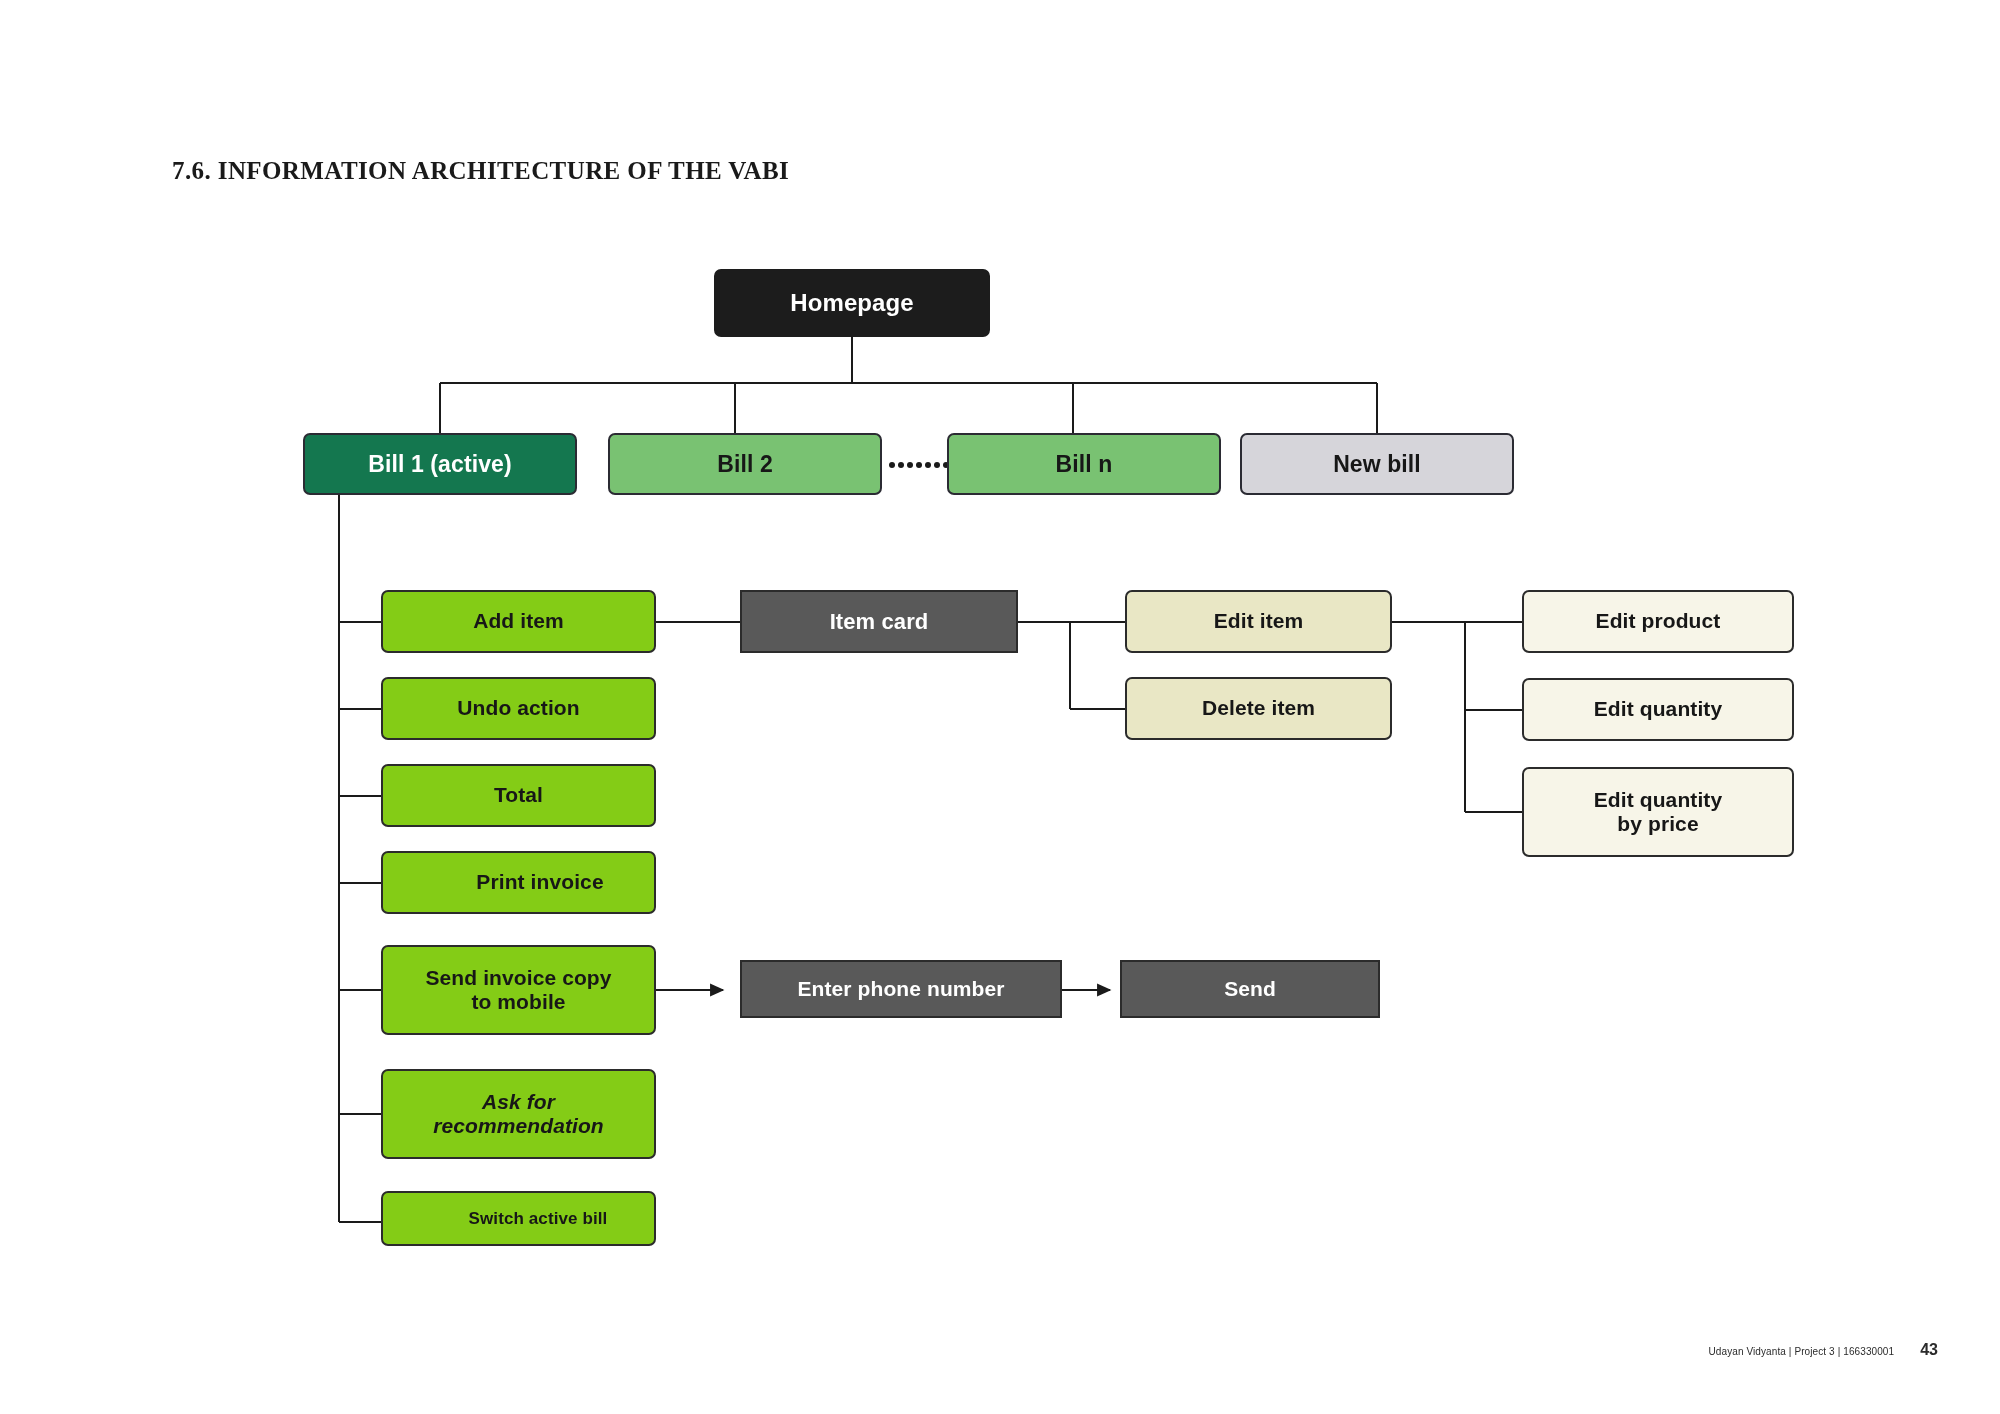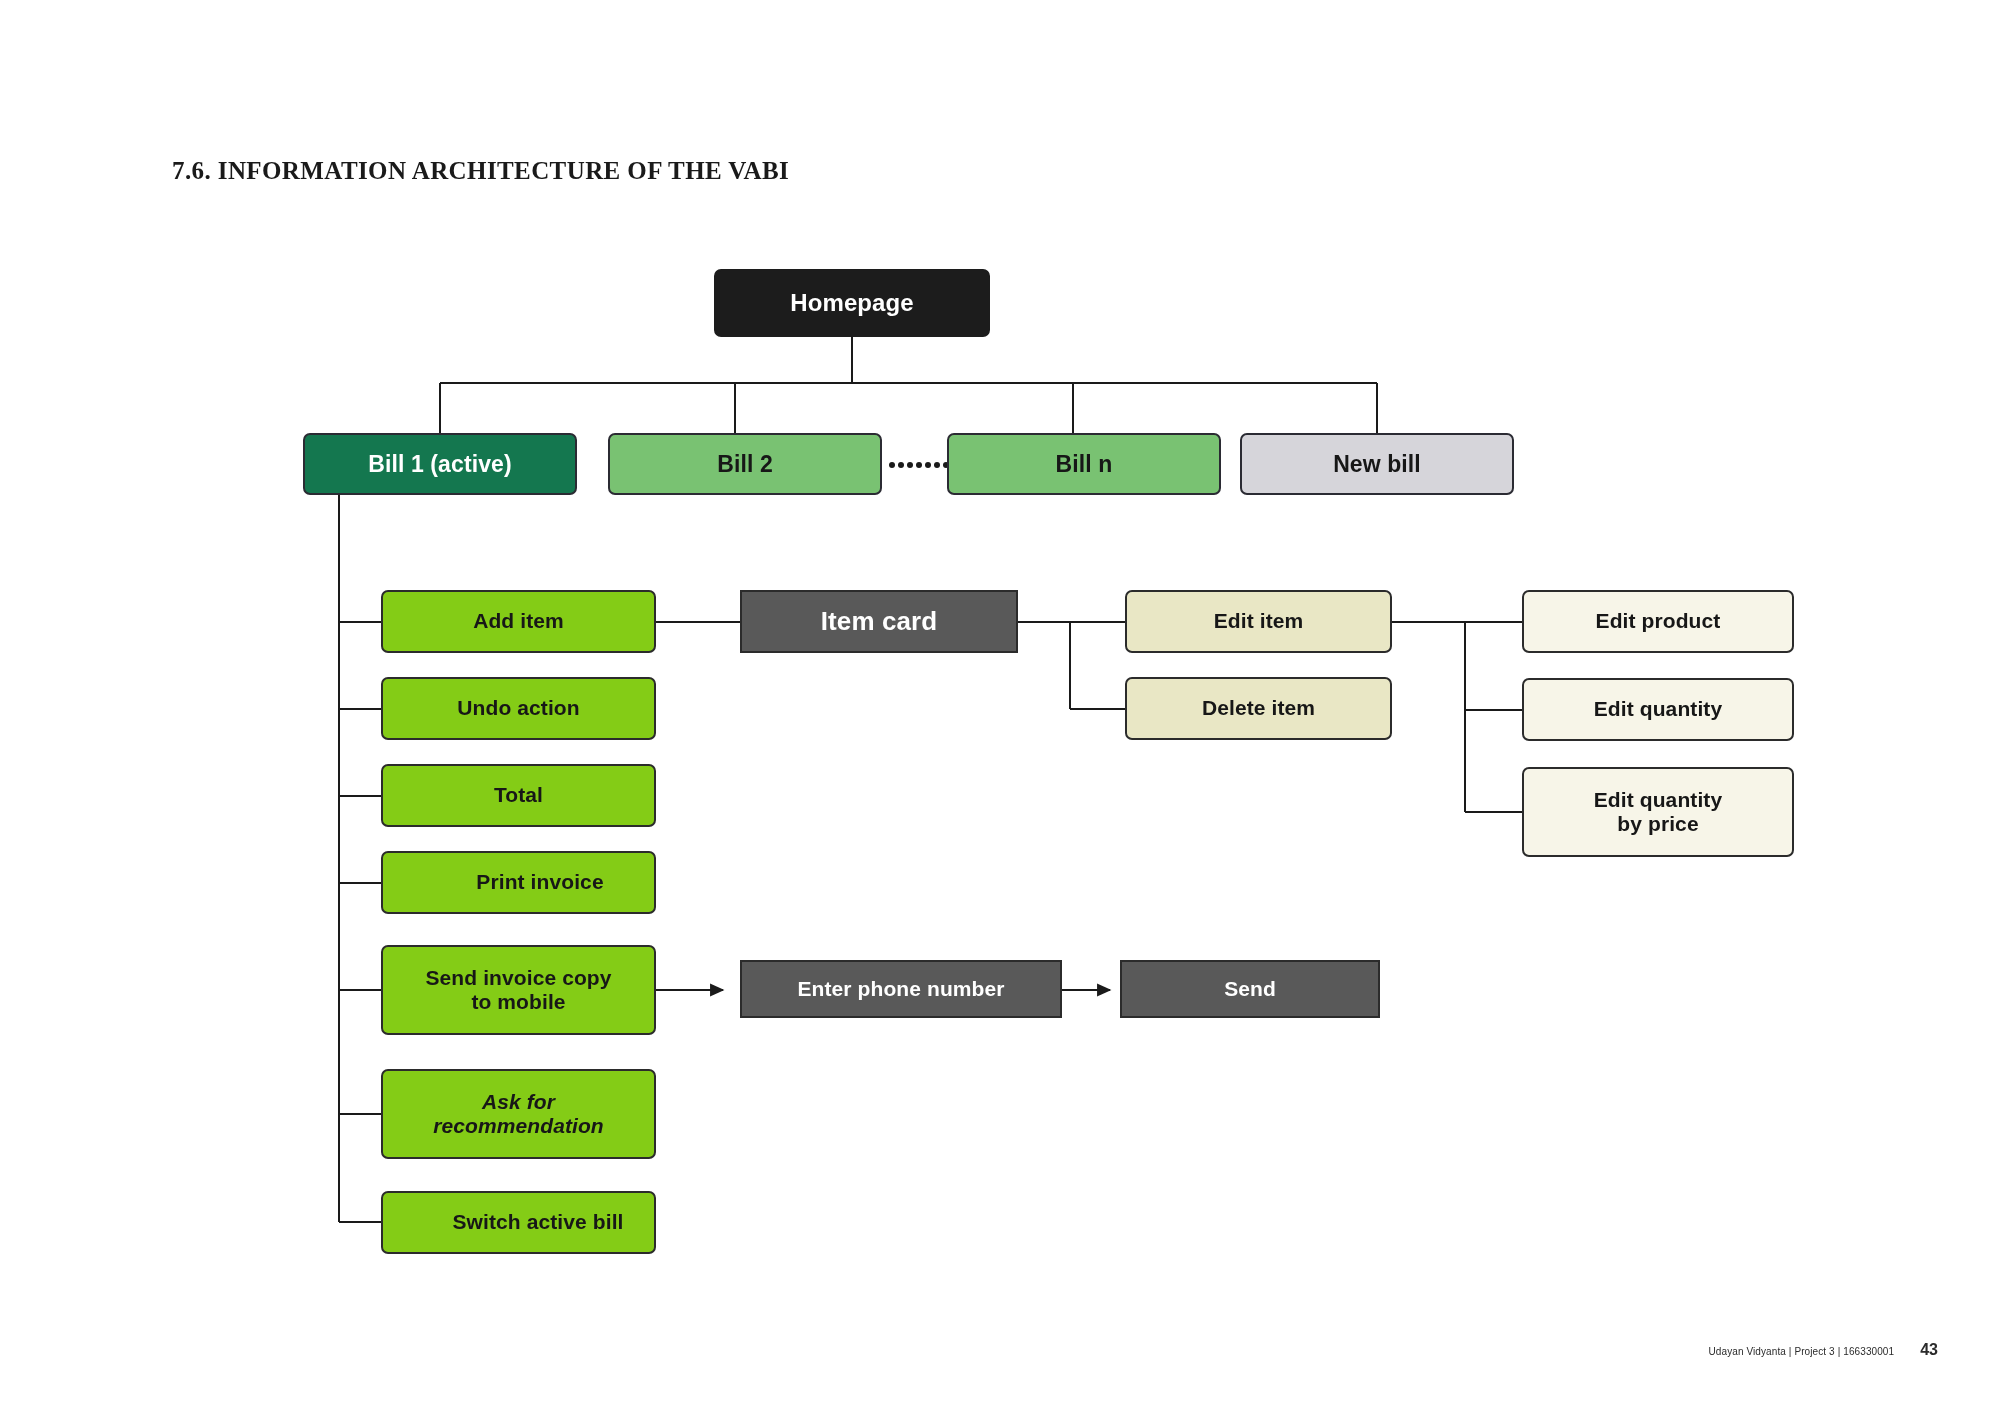--- a/index.html
+++ b/index.html
@@ -183,23 +183,23 @@
   <div class="node round n-olive" style="left:381px; top:764px; width:275px; height:63px; font-size:21px;">Total</div>
 
   <div class="node round n-olive" style="left:381px; top:851px; width:275px; height:63px; font-size:21px;padding-left:43px;">Print invoice</div>
 
   <div class="node round n-olive" style="left:381px; top:945px; width:275px; height:90px; font-size:21px;">Send invoice copy
 to mobile</div>
 
   <div class="node round n-olive" style="left:381px; top:1069px; width:275px; height:90px; font-size:21px;font-style:italic;">Ask for
 recommendation</div>
 
-  <div class="node round n-olive" style="left:381px; top:1191px; width:275px; height:63px; font-size:21px;padding-left:39px;">Switch active bill</div>
-
-  <div class="node square n-dark" style="left:740px; top:590px; width:278px; height:63px; font-size:26px;">Item card</div>
+  <div class="node round n-olive" style="left:381px; top:1191px; width:275px; height:55px; font-size:17px;padding-left:39px;">Switch active bill</div>
+
+  <div class="node square n-dark" style="left:740px; top:590px; width:278px; height:63px; font-size:22px;">Item card</div>
 
   <div class="node round n-khaki" style="left:1125px; top:590px; width:267px; height:63px; font-size:21px;">Edit item</div>
 
   <div class="node round n-khaki" style="left:1125px; top:677px; width:267px; height:63px; font-size:21px;">Delete item</div>
 
   <div class="node round n-cream" style="left:1522px; top:590px; width:272px; height:63px; font-size:21px;">Edit product</div>
 
   <div class="node round n-cream" style="left:1522px; top:678px; width:272px; height:63px; font-size:21px;">Edit quantity</div>
 
   <div class="node round n-cream" style="left:1522px; top:767px; width:272px; height:90px; font-size:21px;">Edit quantity

